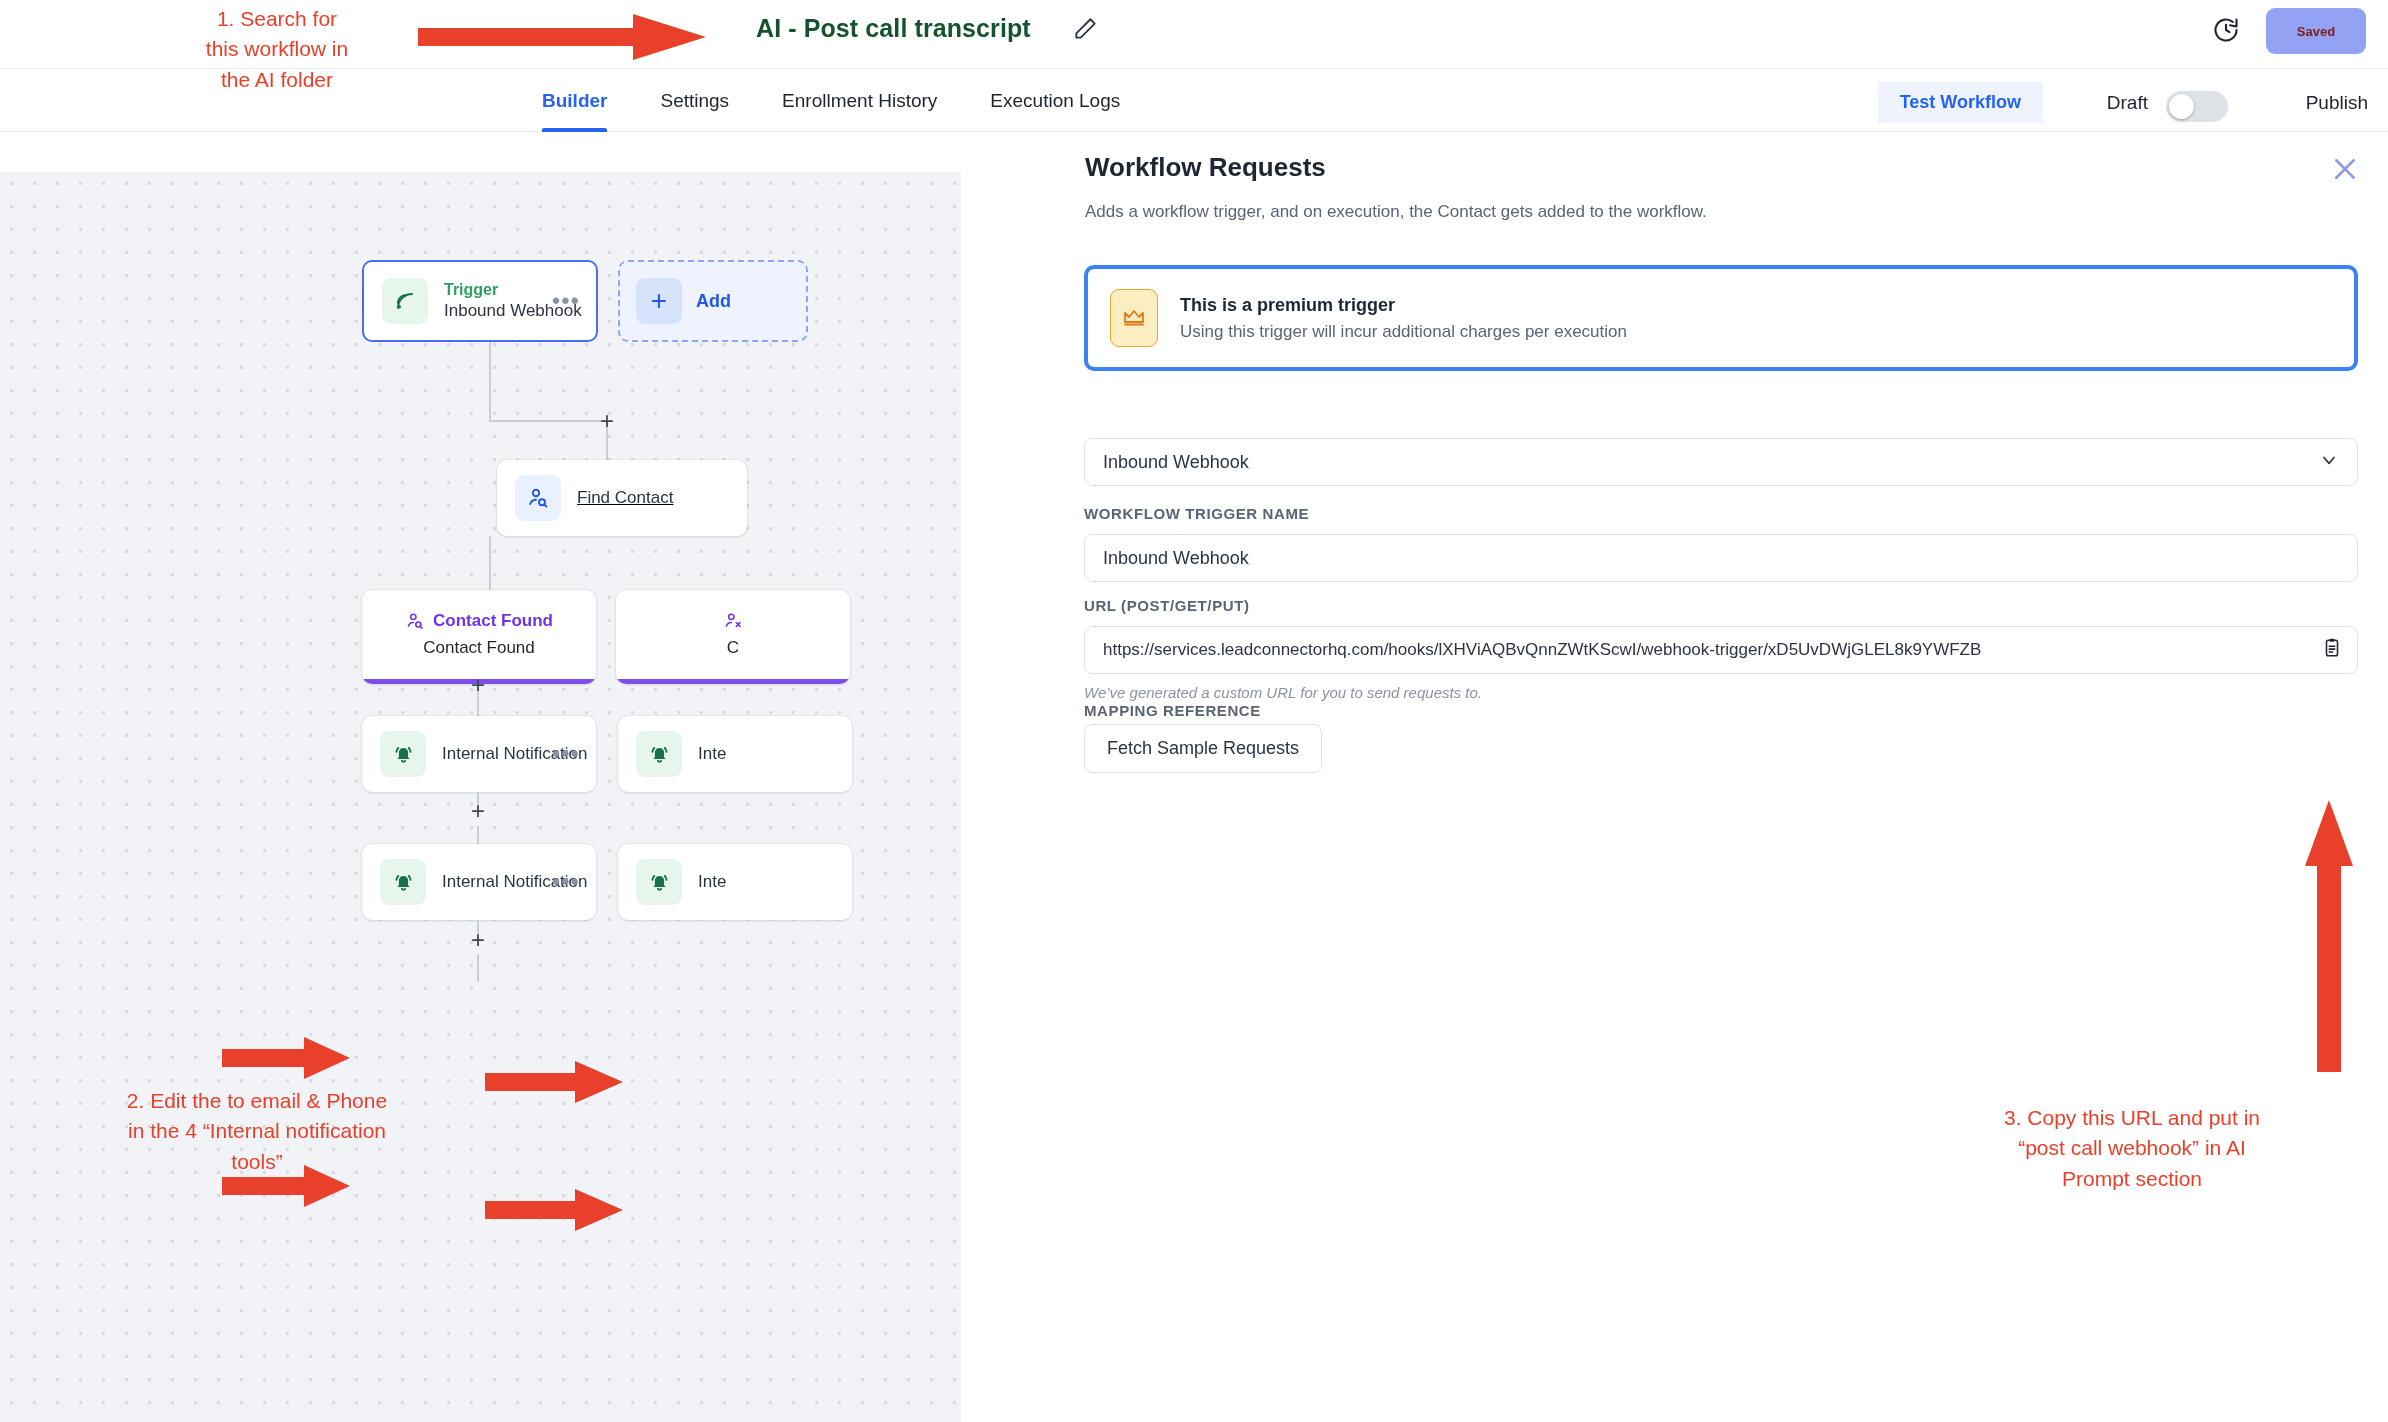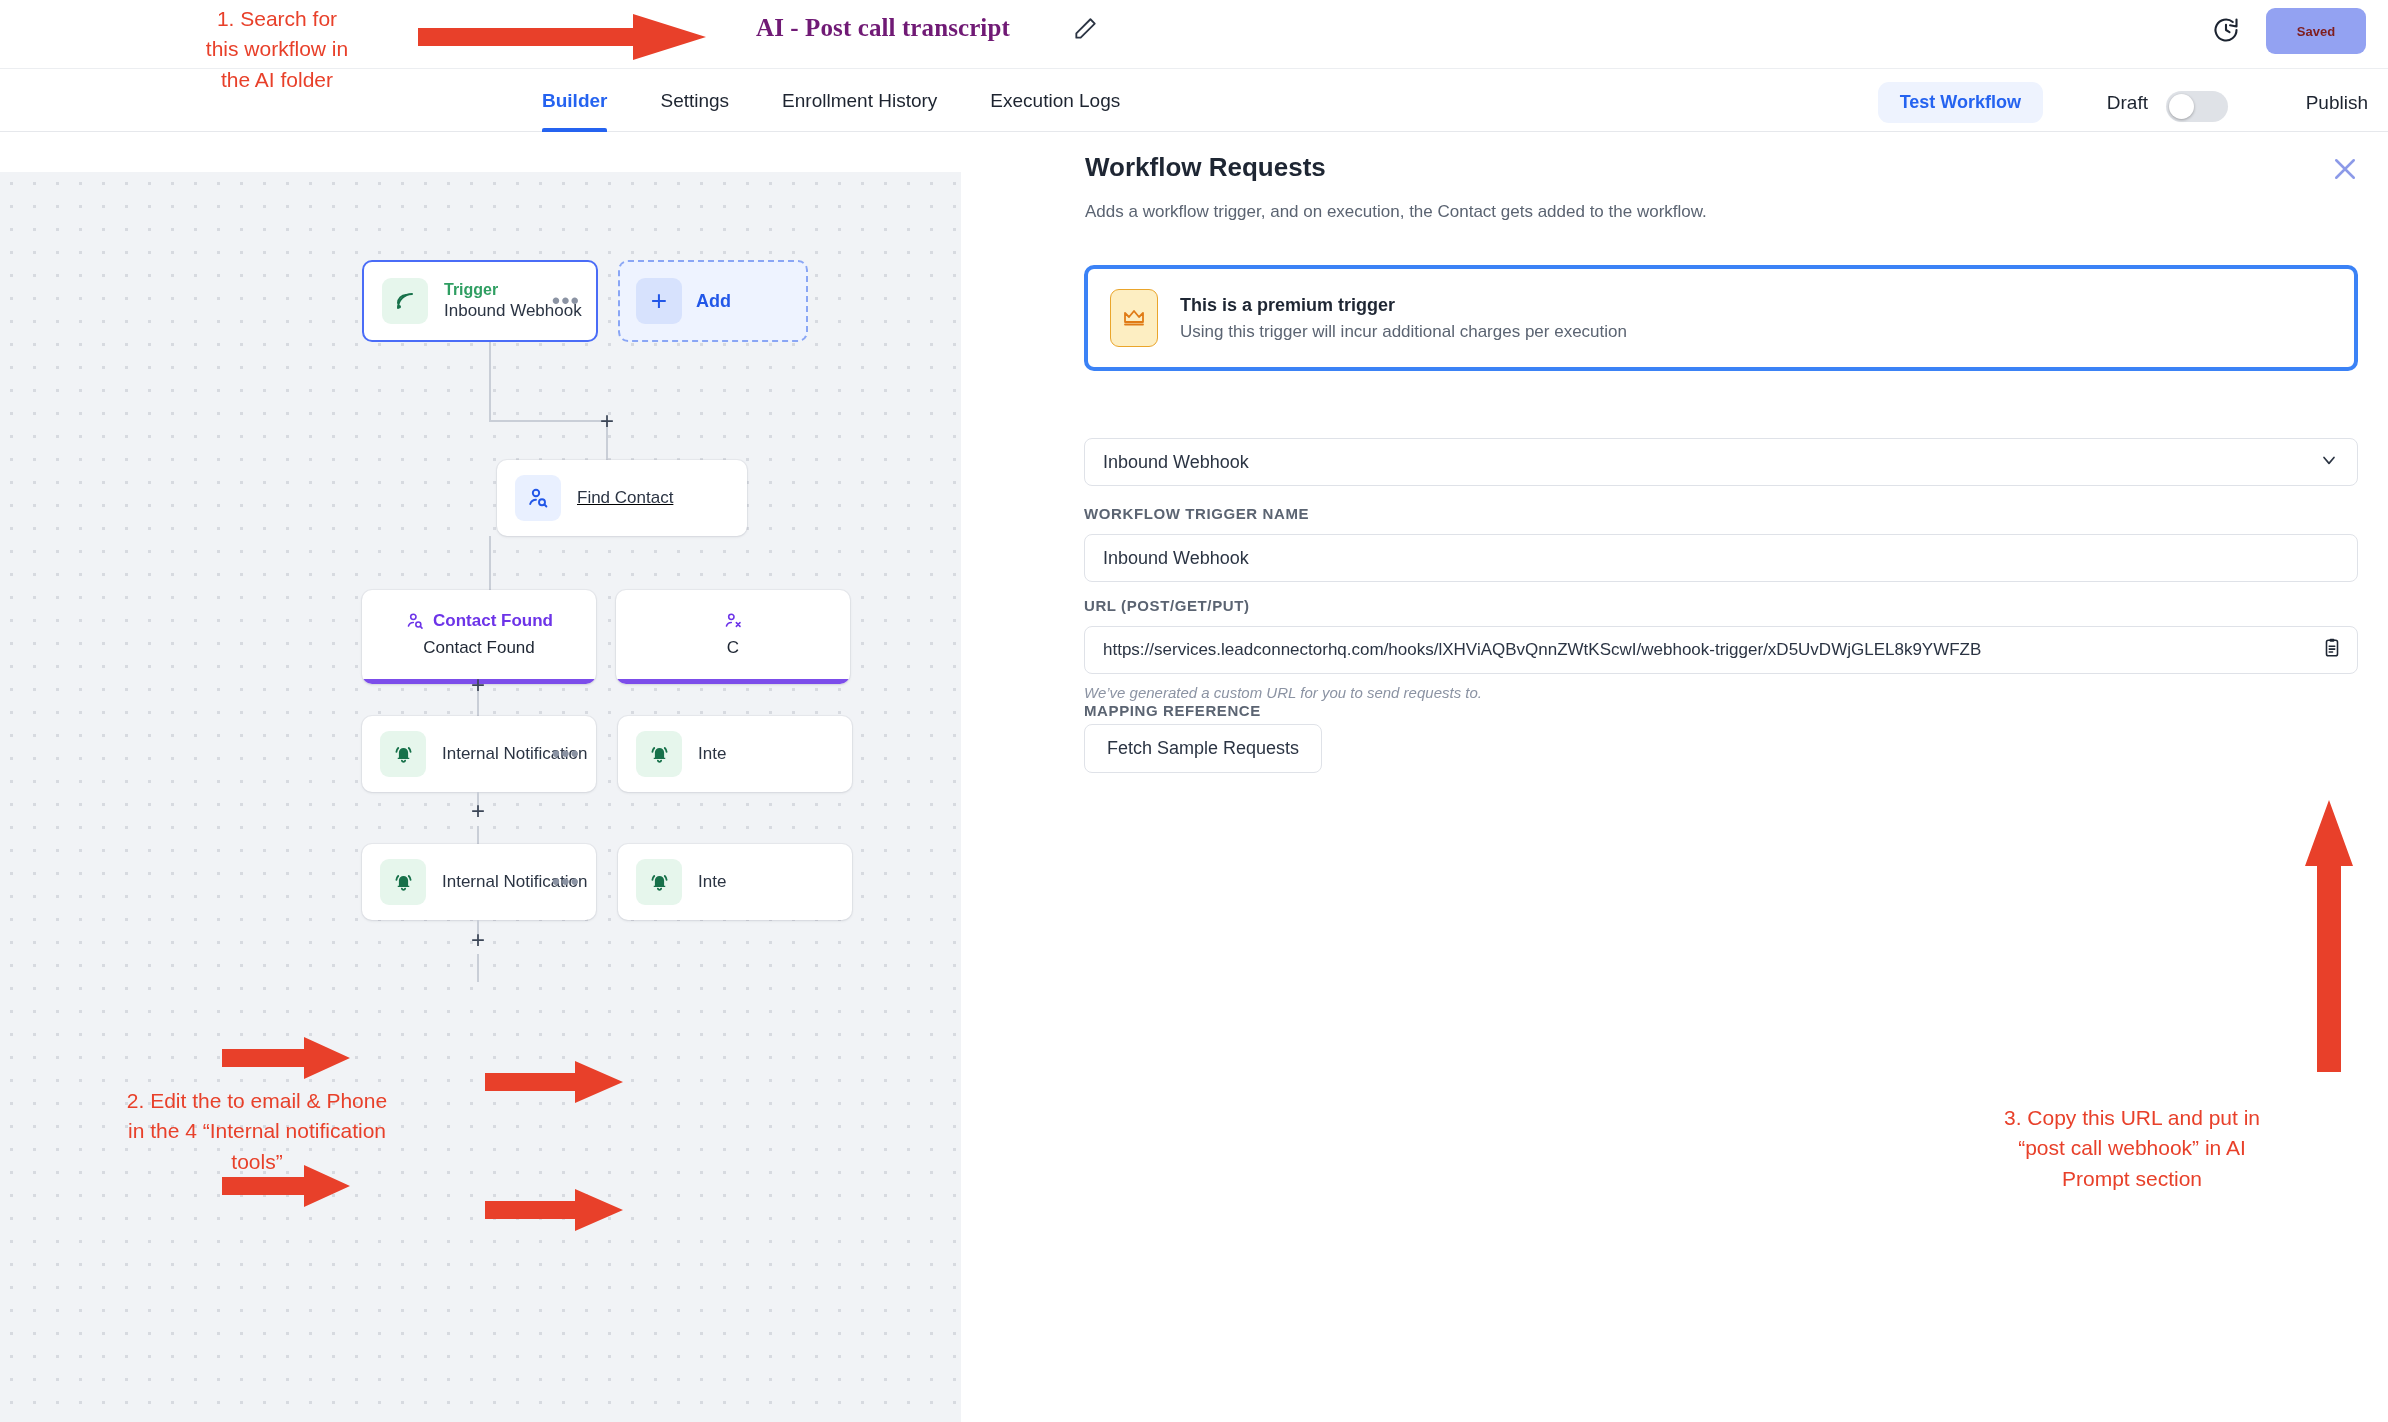--- a/index.html
+++ b/index.html
@@ -11,23 +11,22 @@
   }
   #app { position: relative; width: 2388px; height: 1422px; }
 
   
   .topbar {
     position: absolute; top: 0; left: 0; width: 2388px; height: 69px;
     background: #ffffff; border-bottom: 1px solid #eceef1;
   }
   .wf-title {
     position: absolute; left: 756px; top: 14px;
-    font-size: 25px; font-weight: 600; color: #701a75; letter-spacing: .1px;
+    font-size: 25px; font-weight: 600; color: #14532d; letter-spacing: .1px;
     white-space: nowrap;
-    font-family: Liberation Serif, serif;
   }
   .wf-edit-icon {
     position: absolute; left: 1072px; top: 16px;
     width: 26px; height: 26px; color: #2b3443;
   }
   .history-icon {
     position: absolute; right: 148px; top: 16px; width: 28px; height: 28px; color: #1b2330;
   }
   .saved-btn {
     position: absolute; right: 22px; top: 8px;
@@ -51,21 +50,21 @@
   }
   .tab.active { color: #2563f0; font-weight: 600; }
   .tab.active::after {
     content: ""; position: absolute; left: 0; right: 0; bottom: 0; height: 4px;
     background: #2563f0; border-radius: 2px 2px 0 0;
   }
   .test-wf-btn {
     position: absolute; right: 345px; top: 13px;
     background: #eef3fe; color: #2563f0;
     font-size: 18px; font-weight: 600;
-    padding: 10px 22px; border-radius: 11px; border: none; cursor: pointer;
+    padding: 10px 22px; border-radius: 0; border: none; cursor: pointer;
     white-space: nowrap;
   }
   .draft-label { position: absolute; right: 240px; top: 23px; font-size: 19px; color: #1d2430; }
   .toggle {
     position: absolute; right: 160px; top: 22px;
     width: 62px; height: 31px; border-radius: 16px;
     background: #dfe2e7; cursor: pointer;
   }
   .toggle .knob {
     position: absolute; left: 3px; top: 3px; width: 25px; height: 25px;

